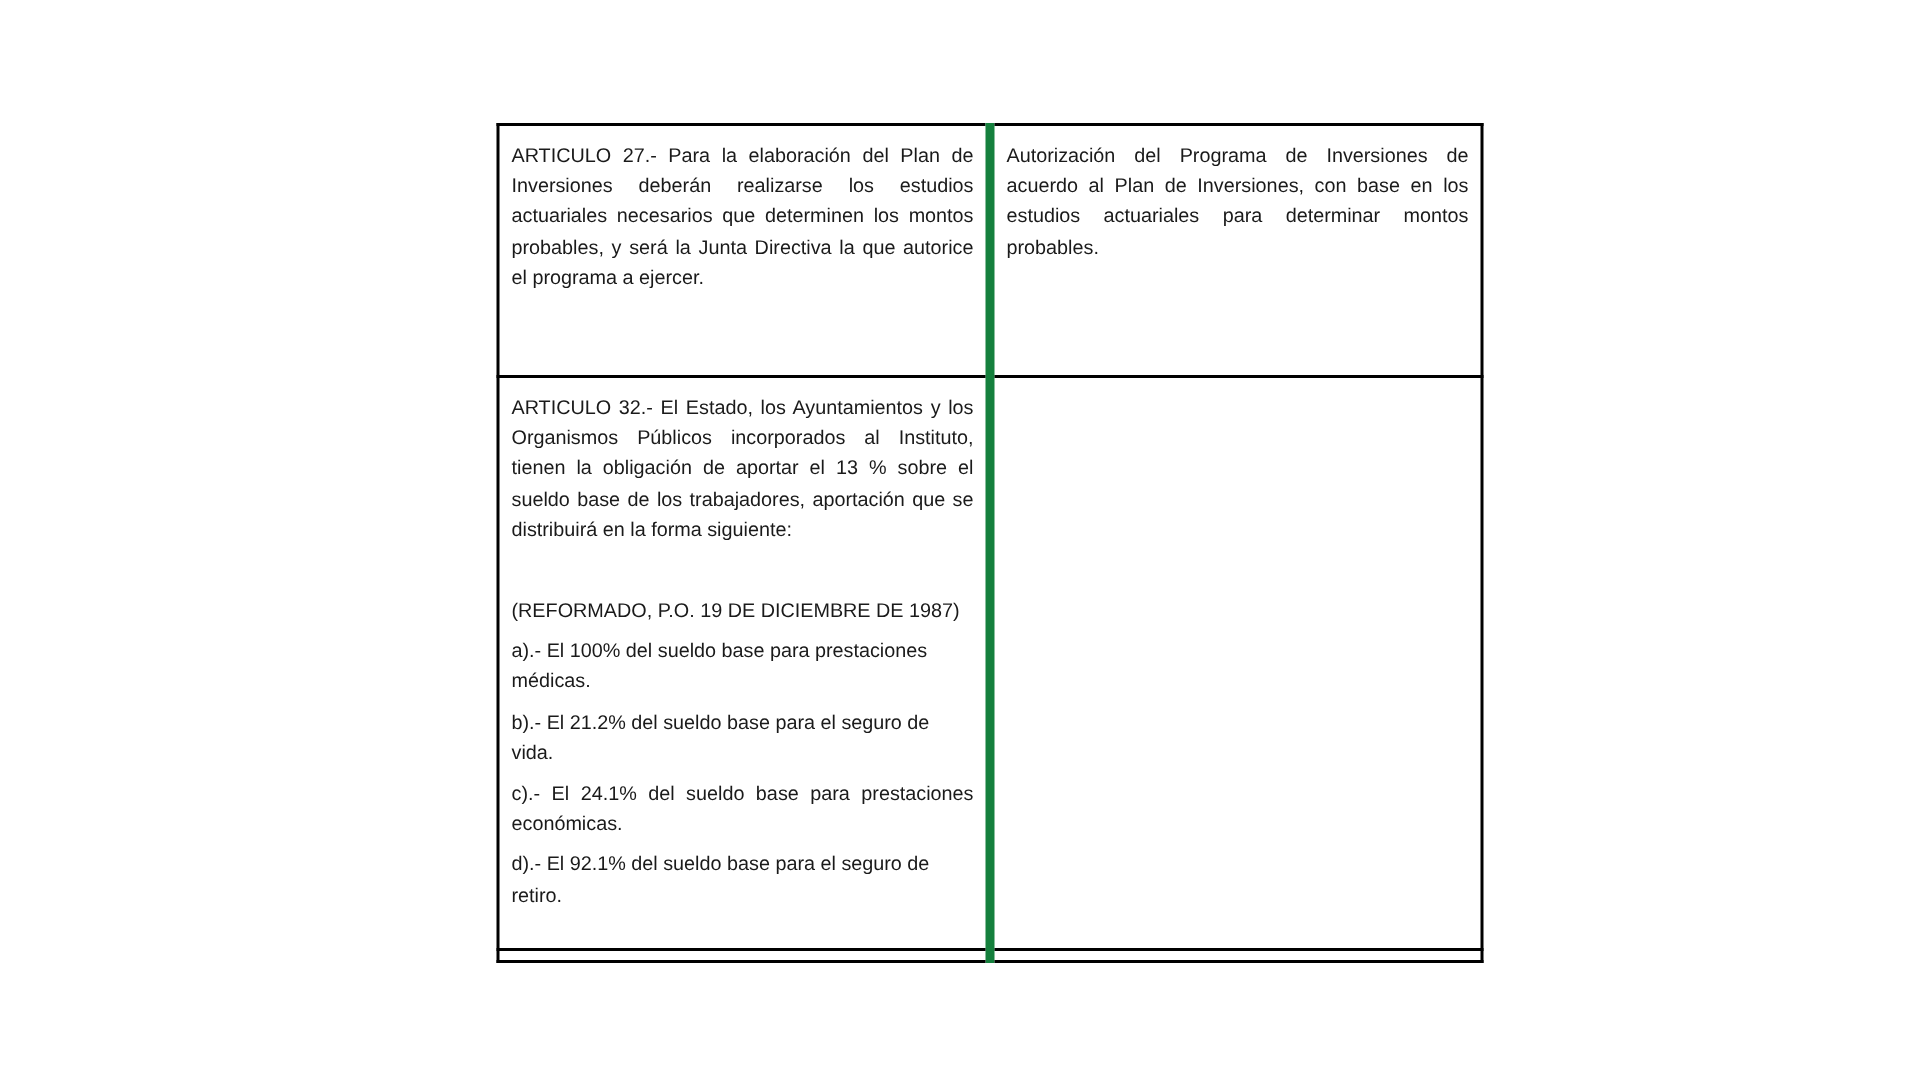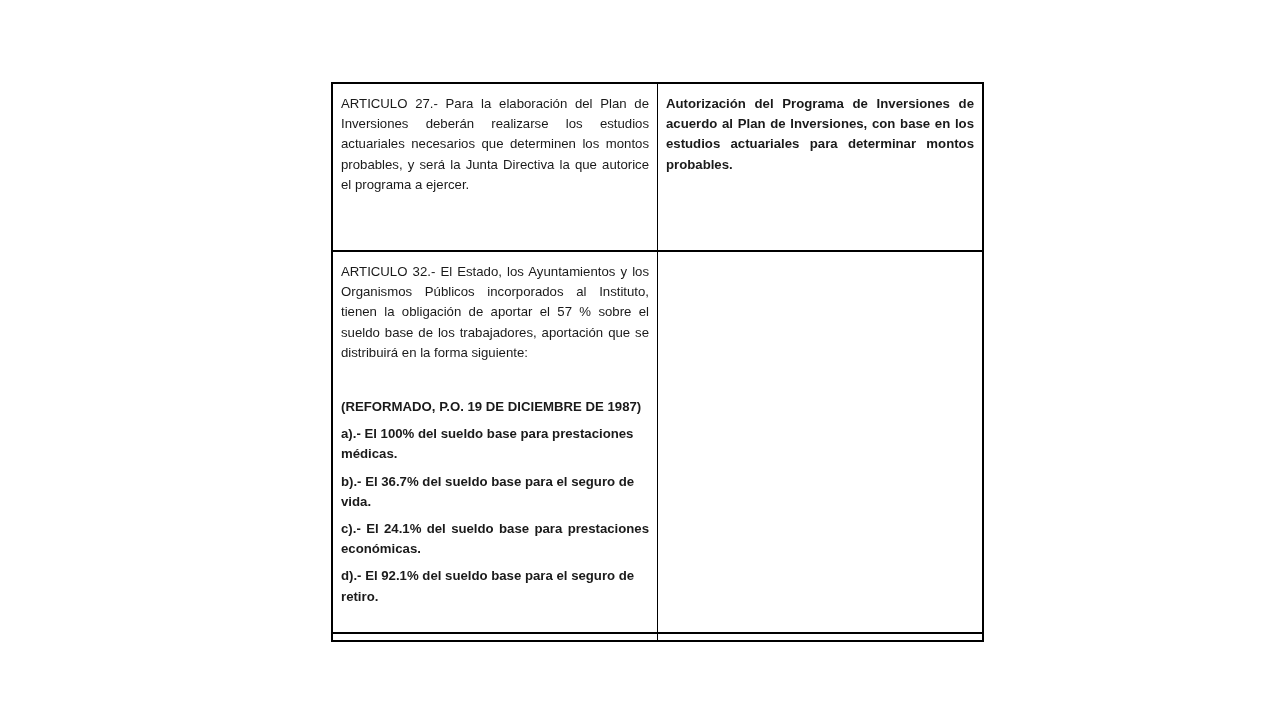--- a/index.html
+++ b/index.html
@@ -39,42 +39,40 @@
     hyphens: none;
   }
   .col-left {
     width: 308px;
     border-left: 2px solid #000000;
     border-right: 1px solid #000000;
   }
   .col-right {
     width: 308px;
     border-right: 2px solid #000000;
-    border-left: 1px solid #15803d;
-    font-weight: bold;
+    border-left: 6px solid #15803d;
   }
   .row-top td {
     border-top: 2px solid #000000;
     border-bottom: 2px solid #000000;
   }
   .row-mid td {
     border-bottom: 2px solid #000000;
   }
   .row-bottom td {
     border-bottom: 2px solid #000000;
     padding-top: 2px;
     padding-bottom: 0px;
     height: 4px;
   }
   .cell-body p {
     margin: 0;
   }
   .cell-body p + p {
     margin-top: 7px;
-    font-weight: bold;
   }
   .spacer-para {
     height: 20px;
   }
   .left-cell-1 { height: 146px; }
   .left-cell-2 { height: 360px; }
   .nojust {
     text-align: left;
   }
 </style>
@@ -90,25 +88,25 @@
         <td class="col-left left-cell-1 cell-body">
           <p>ARTICULO 27.- Para la elaboración del Plan de Inversiones deberán realizarse los estudios actuariales necesarios que determinen los montos probables, y será la Junta Directiva la que autorice el programa a ejercer.</p>
         </td>
         <td class="col-right cell-body">
           <p>Autorización del Programa de Inversiones de acuerdo al Plan de Inversiones, con base en los estudios actuariales para determinar montos probables.</p>
         </td>
       </tr>
 
       <tr class="row-mid">
         <td class="col-left left-cell-2 cell-body">
-          <p>ARTICULO 32.- El Estado, los Ayuntamientos y los Organismos Públicos incorporados al Instituto, tienen la obligación de aportar el 57 % sobre el sueldo base de los trabajadores, aportación que se distribuirá en la forma siguiente:</p>
+          <p>ARTICULO 32.- El Estado, los Ayuntamientos y los Organismos Públicos incorporados al Instituto, tienen la obligación de aportar el 13 % sobre el sueldo base de los trabajadores, aportación que se distribuirá en la forma siguiente:</p>
           <p class="spacer-para">&nbsp;</p>
           <p class="nojust">(REFORMADO, P.O. 19 DE DICIEMBRE DE 1987)</p>
           <p class="nojust">a).- El 100% del sueldo base para prestaciones médicas.</p>
-          <p class="nojust">b).- El 36.7% del sueldo base para el seguro de vida.</p>
+          <p class="nojust">b).- El 21.2% del sueldo base para el seguro de vida.</p>
           <p>c).- El 24.1% del sueldo base para prestaciones económicas.</p>
           <p class="nojust">d).- El 92.1% del sueldo base para el seguro de retiro.</p>
         </td>
         <td class="col-right cell-body">
           <p></p>
         </td>
       </tr>
 
       <tr class="row-bottom">
         <td class="col-left cell-body">

